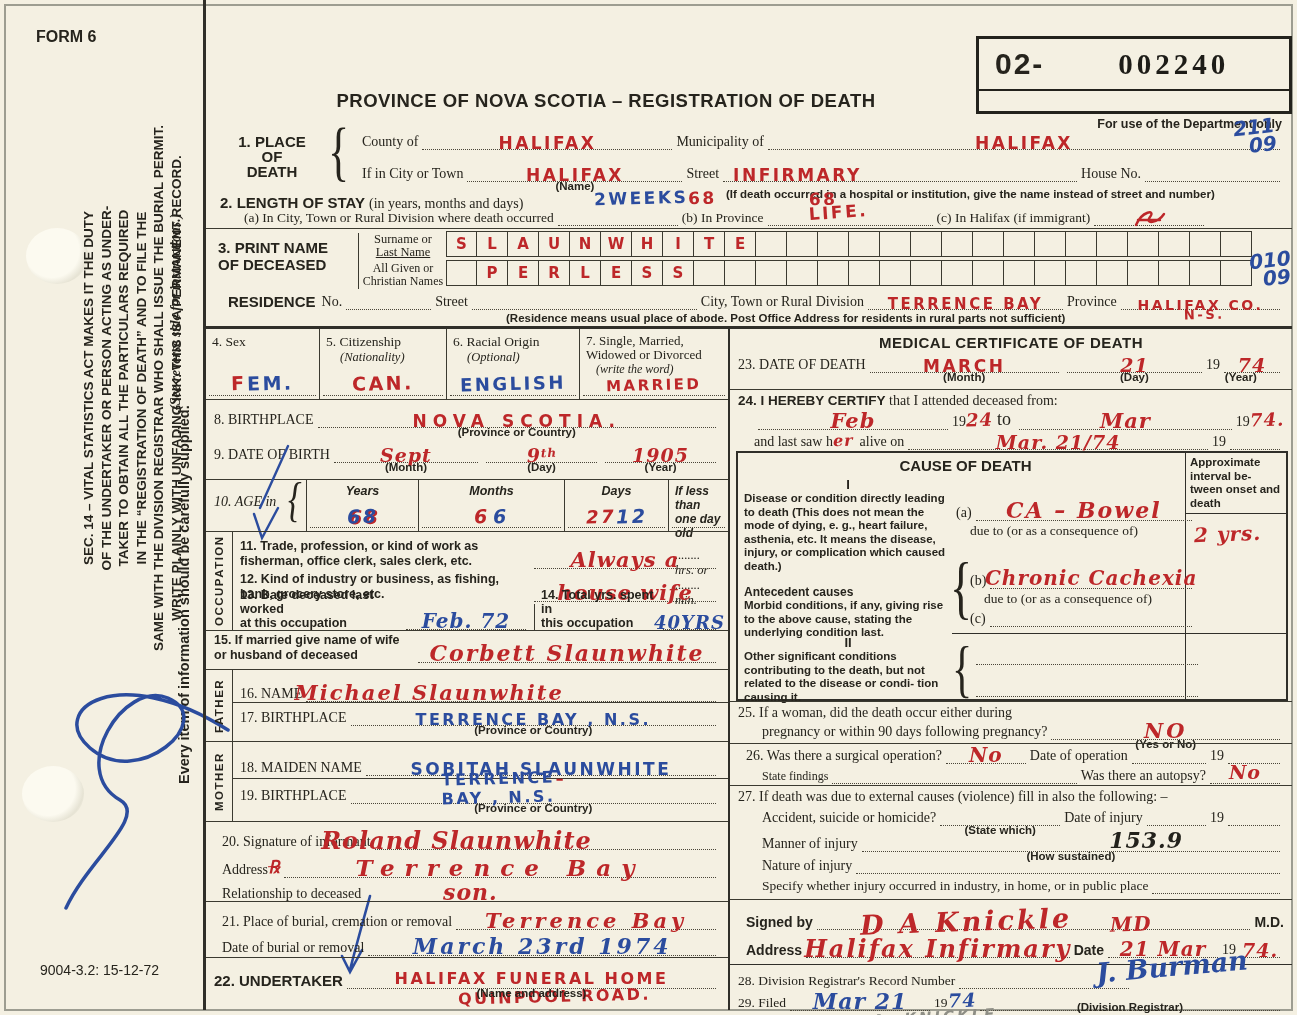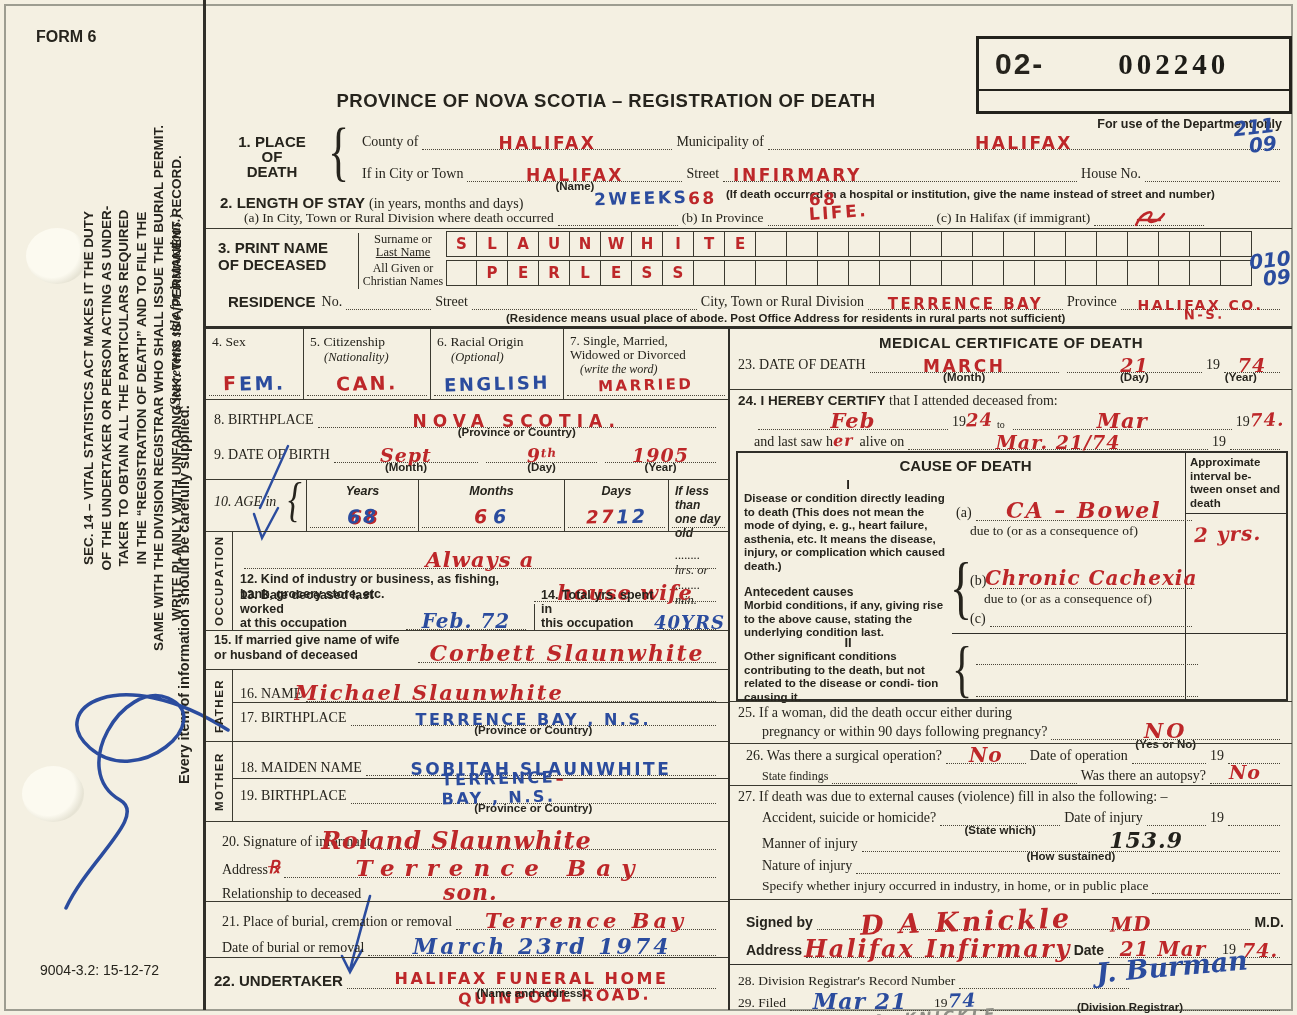--- a/index.html
+++ b/index.html
@@ -264,21 +264,21 @@
           </span>
       </div>
       <div class="h" style="position:absolute;left:300px;top:19px;font-size:11.5px;">(Residence means usual place of abode. Post Office Address for residents in rural parts not sufficient)</div>
     </div>
 
     <div style="position:absolute;left:0;top:326px;right:0;bottom:0;border-top:3px solid #302f29;">
 
       <div style="position:absolute;left:0;top:0;bottom:0;width:522px;">
 
         <div class="lr" style="top:0;height:70px;padding:0;align-items:stretch;">
-          <div class="c47" style="width:98px;">
+          <div class="c47" style="width:114px;">
             <div style="font-size:13.5px;">4. Sex</div>
             <div class="val"><span class="ph red" style="font-size:19px;">F</span><span class="ph blue" style="font-size:19px;">EM.</span></div>
           </div>
           <div class="c47" style="width:127px;">
             <div style="font-size:13.5px;">5. Citizenship</div>
             <div class="it" style="font-size:12.5px;margin-left:14px;">(Nationality)</div>
             <div class="val"><span class="ph red" style="font-size:19px;">CAN.</span></div>
           </div>
           <div class="c47" style="width:133px;">
             <div style="font-size:13.5px;">6. Racial Origin</div>
@@ -343,20 +343,24 @@
           <svg width="46" height="106" style="position:absolute;left:42px;top:-36px;">
             <path d="M40,2 L12,64 M6,70 L14,94 L30,64" fill="none" stroke="#2b4c9e" stroke-width="2.4" stroke-linecap="round"></path>
           </svg>
         </div>
 
         <div class="bt" style="position:absolute;left:0;top:202px;right:0;height:100px;border-bottom:1.5px solid #3b3a30;box-sizing:border-box;">
           <div class="vcell">
             <div class="vtxt">OCCUPATION</div>
           </div>
           <div class="lr" style="left:26px;top:3px;height:34px;">
+            <div class="h" style="font-size:12.5px;line-height:15px;width:290px;">
+              <div>11. Trade, profession, or kind of work as</div>
+              <div>fisherman, office clerk, sales clerk, etc.</div>
+            </div>
             <span class="df" style="flex:1;">
               <span class="hw scr red" style="font-size:21px;">Always a</span>
               </span>
           </div>
           <div class="lr" style="left:26px;top:38px;height:32px;">
             <div class="h" style="font-size:12.5px;line-height:15px;width:290px;">
               <div>12. Kind of industry or business, as fishing,</div>
               <div>bank, grocery store, etc.</div>
             </div>
             <span class="df" style="flex:1;">
@@ -502,21 +506,21 @@
           <div style="position:absolute;left:8px;top:3px;font-size:14px;">
             <span class="h" style="font-size:13.5px;">24. I HEREBY CERTIFY</span>
             <span>that I attended deceased from:</span>
           </div>
           <div class="lr" style="left:16px;top:22px;height:18px;">
             <span class="df" style="width:190px;">
               <span class="hw scr red" style="font-size:21px;">Feb</span>
               </span>
             <span style="font-size:14px;">19</span>
             <span class="scr red" style="font-size:18px;">24</span>
-            <span style="font-size:10px;margin:0 4px;">to</span>
+            <span style="font-size:18px;margin:0 4px;">to</span>
             <span class="df" style="flex:1;">
               <span class="hw scr red" style="font-size:21px;">Mar</span>
               </span>
             <span style="font-size:14px;">19</span>
             <span class="scr red" style="font-size:18px;">74.</span>
           </div>
           <div class="lr" style="left:16px;top:42px;height:18px;">
             <span style="font-size:14px;">and last saw h</span>
             <span class="scr red" style="font-size:16px;">er</span>
             <span style="font-size:14px;margin-left:6px;">alive on</span>

